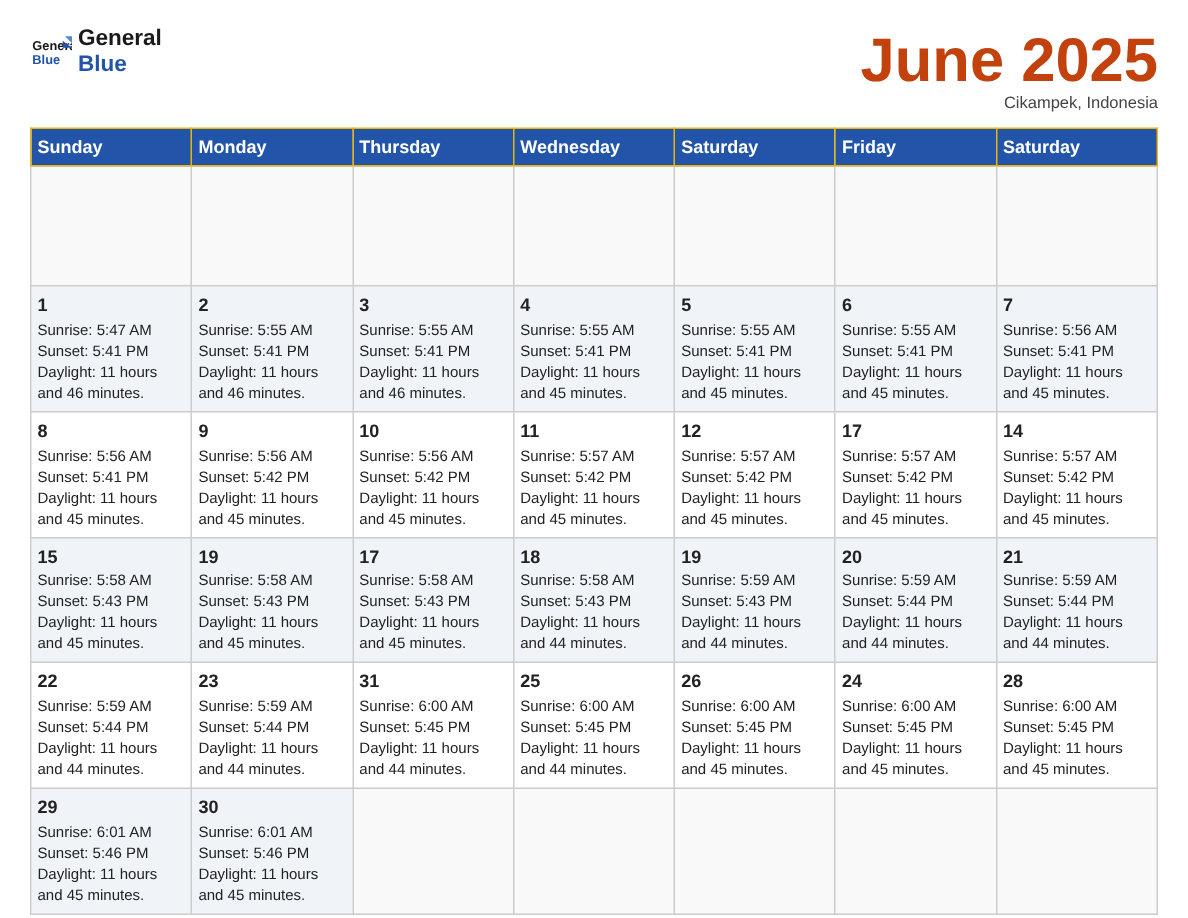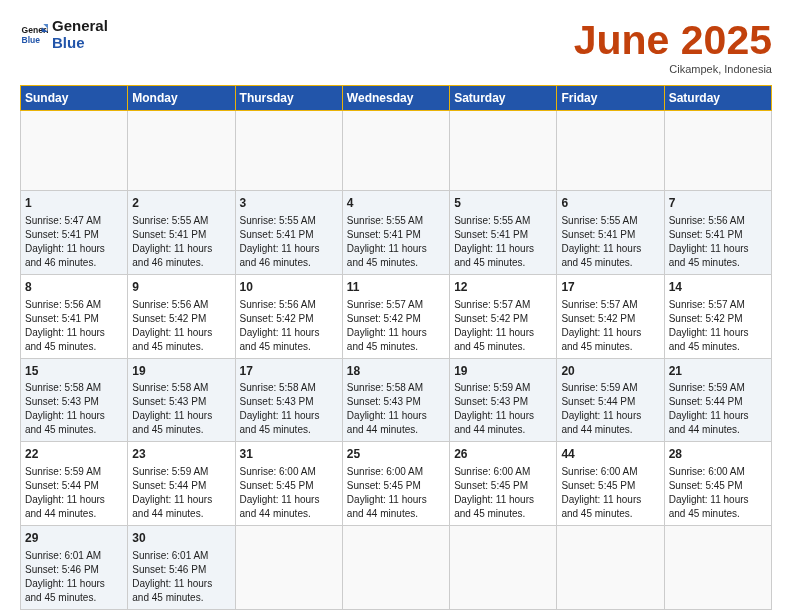--- a/index.html
+++ b/index.html
@@ -312,21 +312,21 @@
             <div>and 44 minutes.</div>
           </td>
           <td>
             <span class="day-num">26</span>
             <div>Sunrise: 6:00 AM</div>
             <div>Sunset: 5:45 PM</div>
             <div>Daylight: 11 hours</div>
             <div>and 45 minutes.</div>
           </td>
           <td>
-            <span class="day-num">44</span>
+            <span class="day-num">24</span>
             <div>Sunrise: 6:00 AM</div>
             <div>Sunset: 5:45 PM</div>
             <div>Daylight: 11 hours</div>
             <div>and 45 minutes.</div>
           </td>
           <td>
             <span class="day-num">28</span>
             <div>Sunrise: 6:00 AM</div>
             <div>Sunset: 5:45 PM</div>
             <div>Daylight: 11 hours</div>

